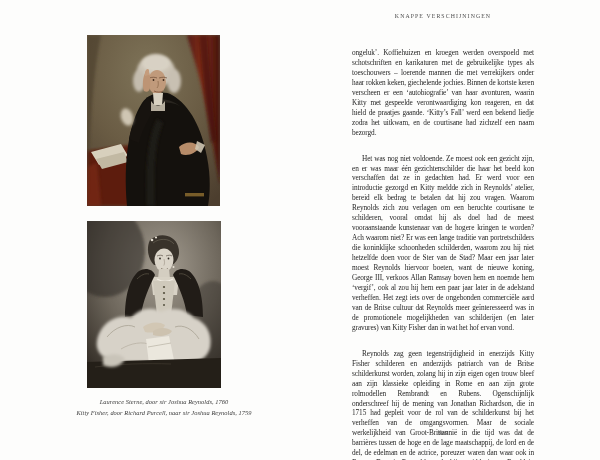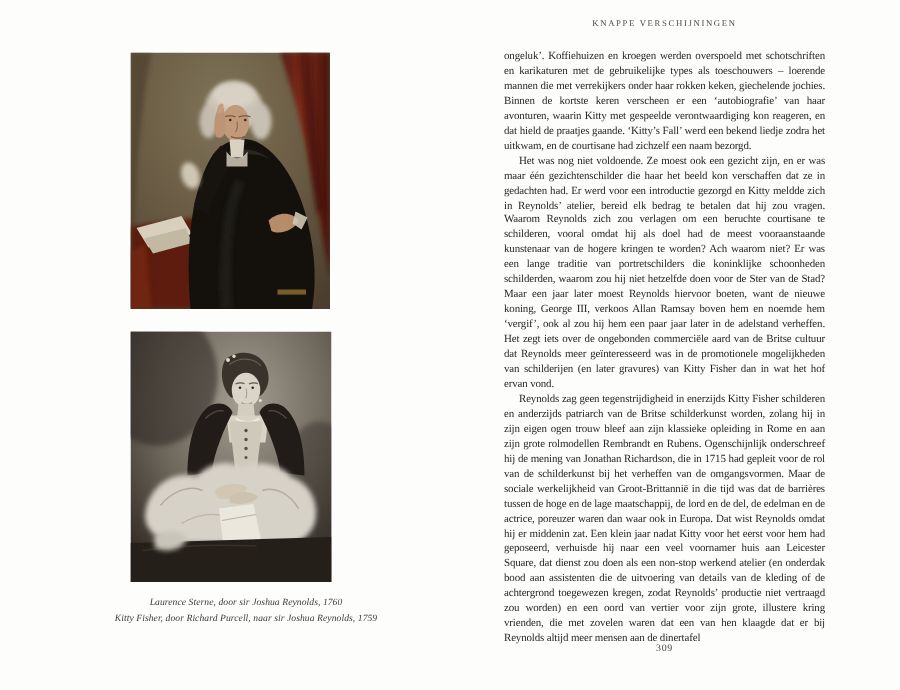--- a/index.html
+++ b/index.html
@@ -55,21 +55,21 @@
   .text-block {
     position: absolute;
     left: 336px; top: 32px;
     width: 214px;
     font-size: 7.3px;
     line-height: 9.95px;
     letter-spacing: -0.1px;
     text-align: justify;
     color: #262626;
   }
-  .text-block p { margin: 0; }
+  .text-block p { margin: 16px; }
   .text-block p.indent { text-indent: 10px; }
   .page-number {
     position: absolute;
     left: 336px; top: 429px;
     width: 214px;
     text-align: center;
     font-size: 6.6px;
     color: #454545;
     letter-spacing: 0.5px;
   }

